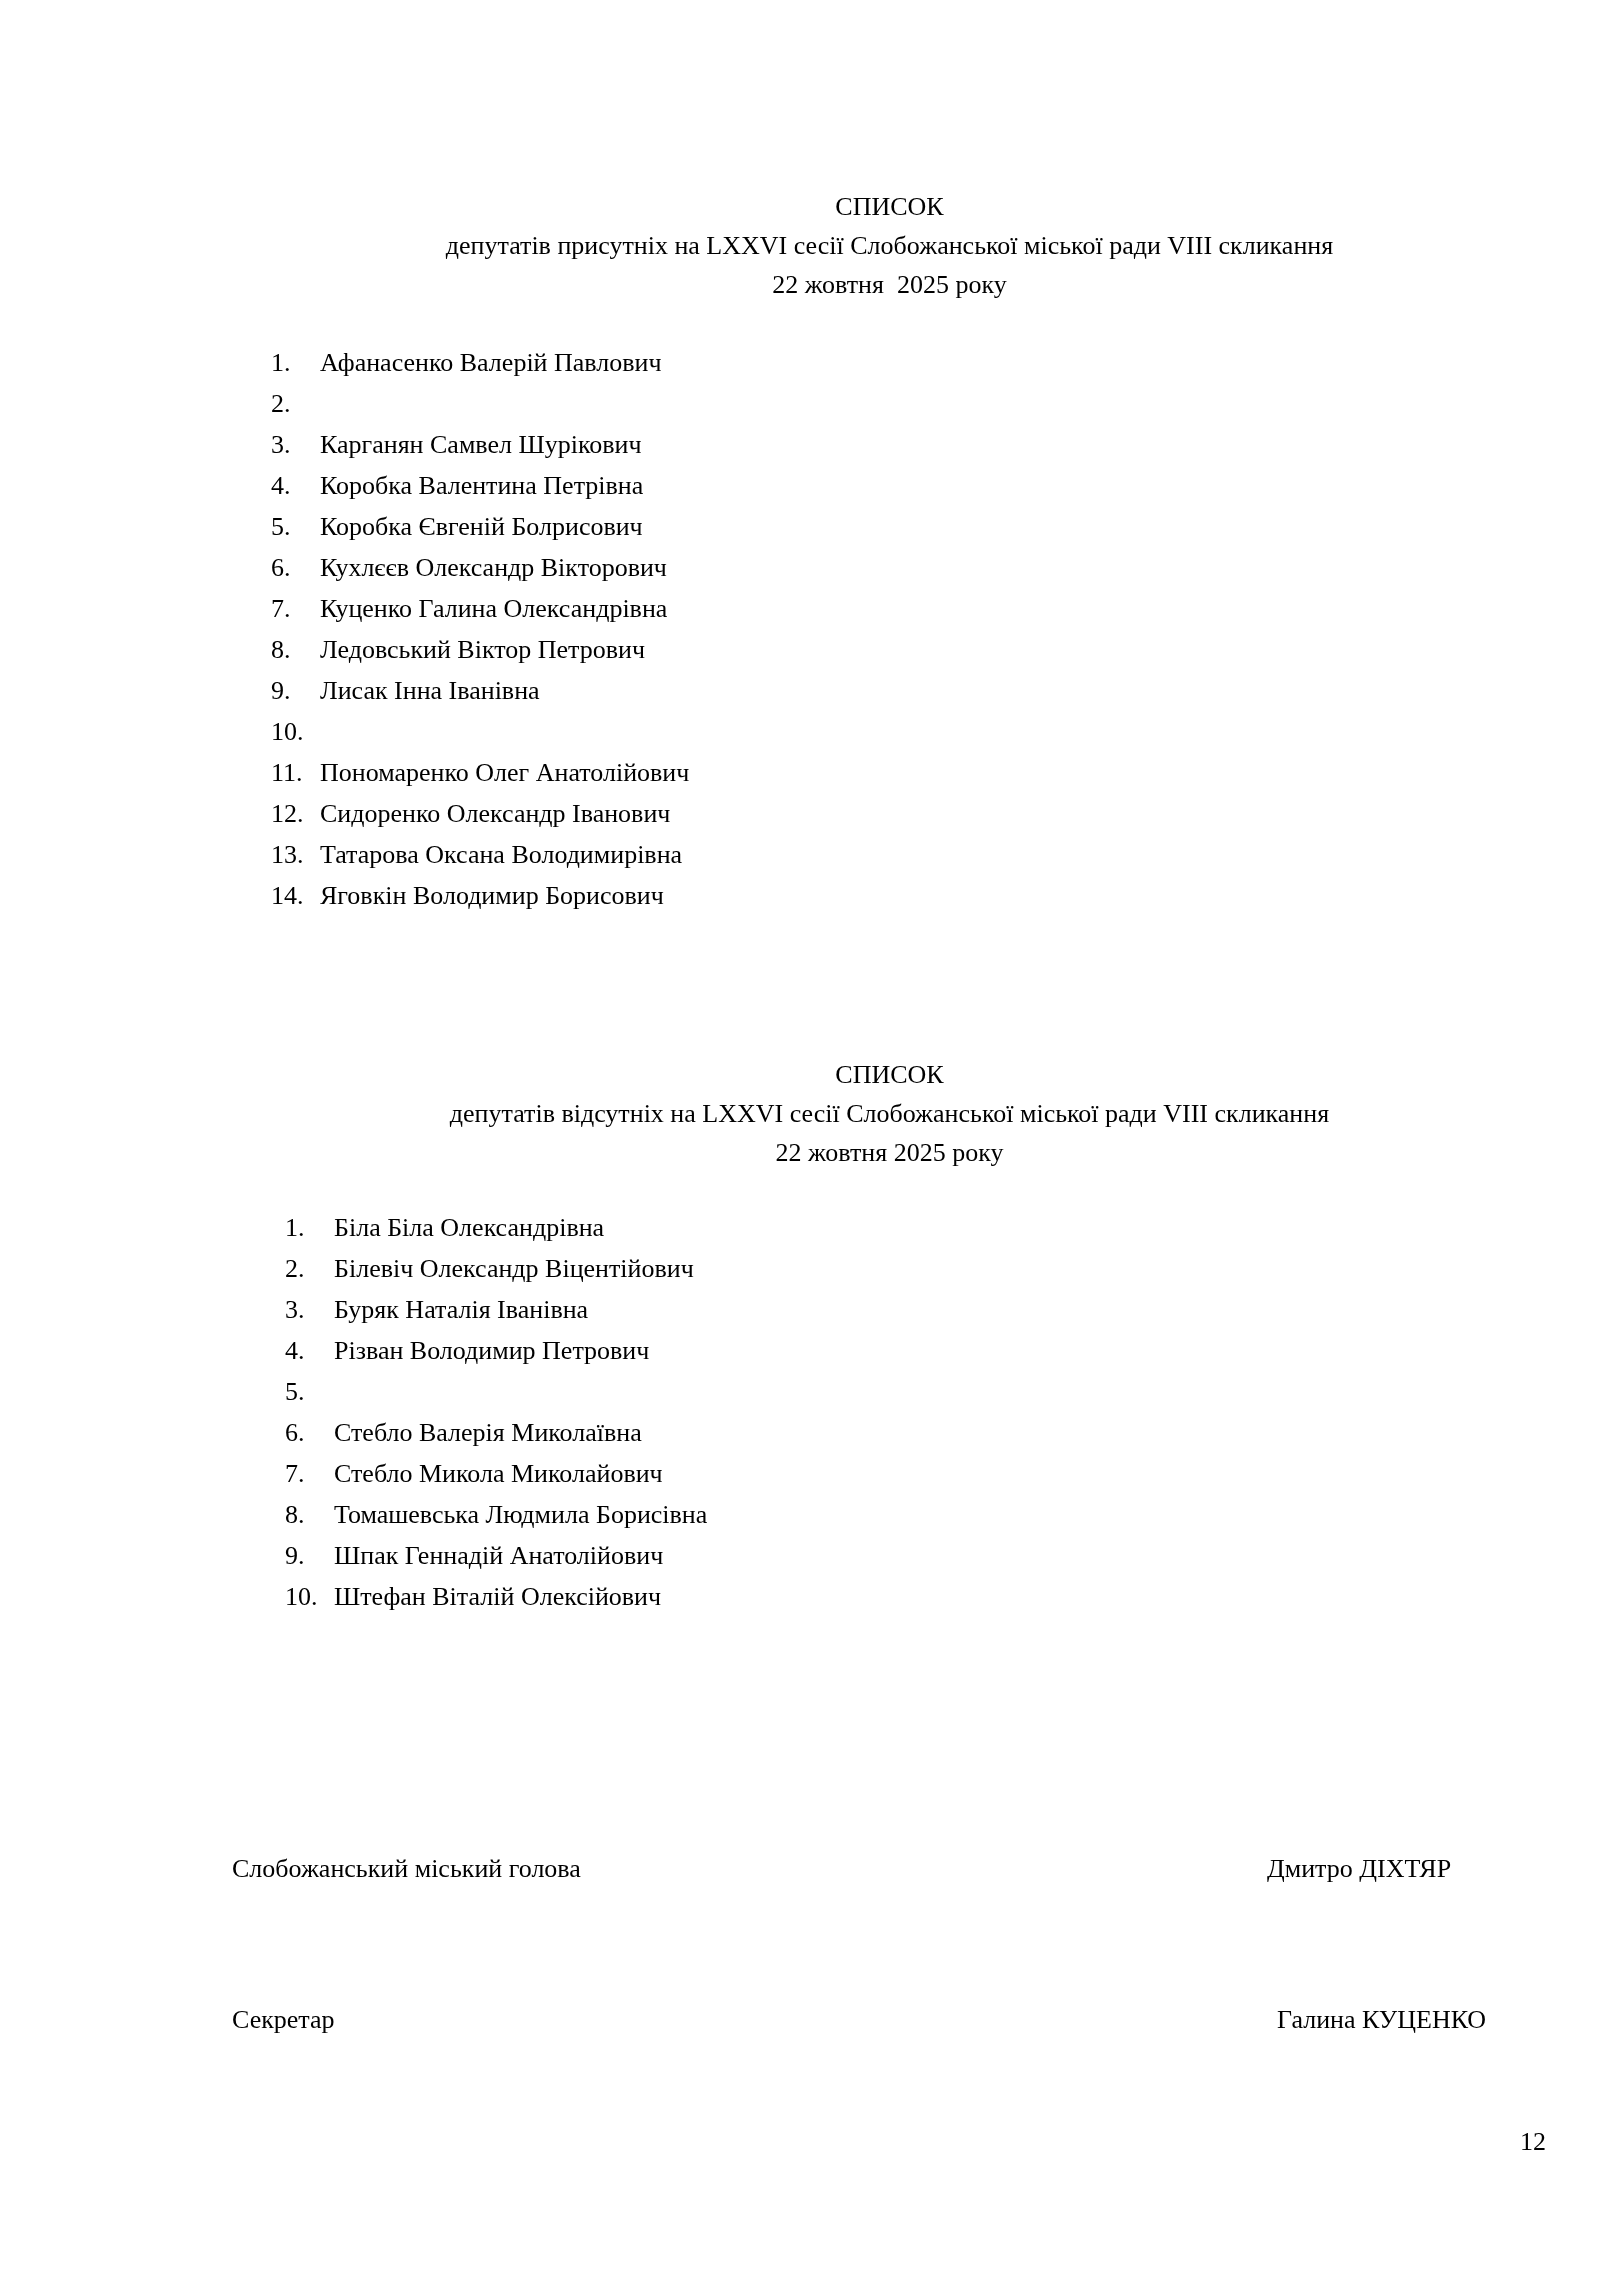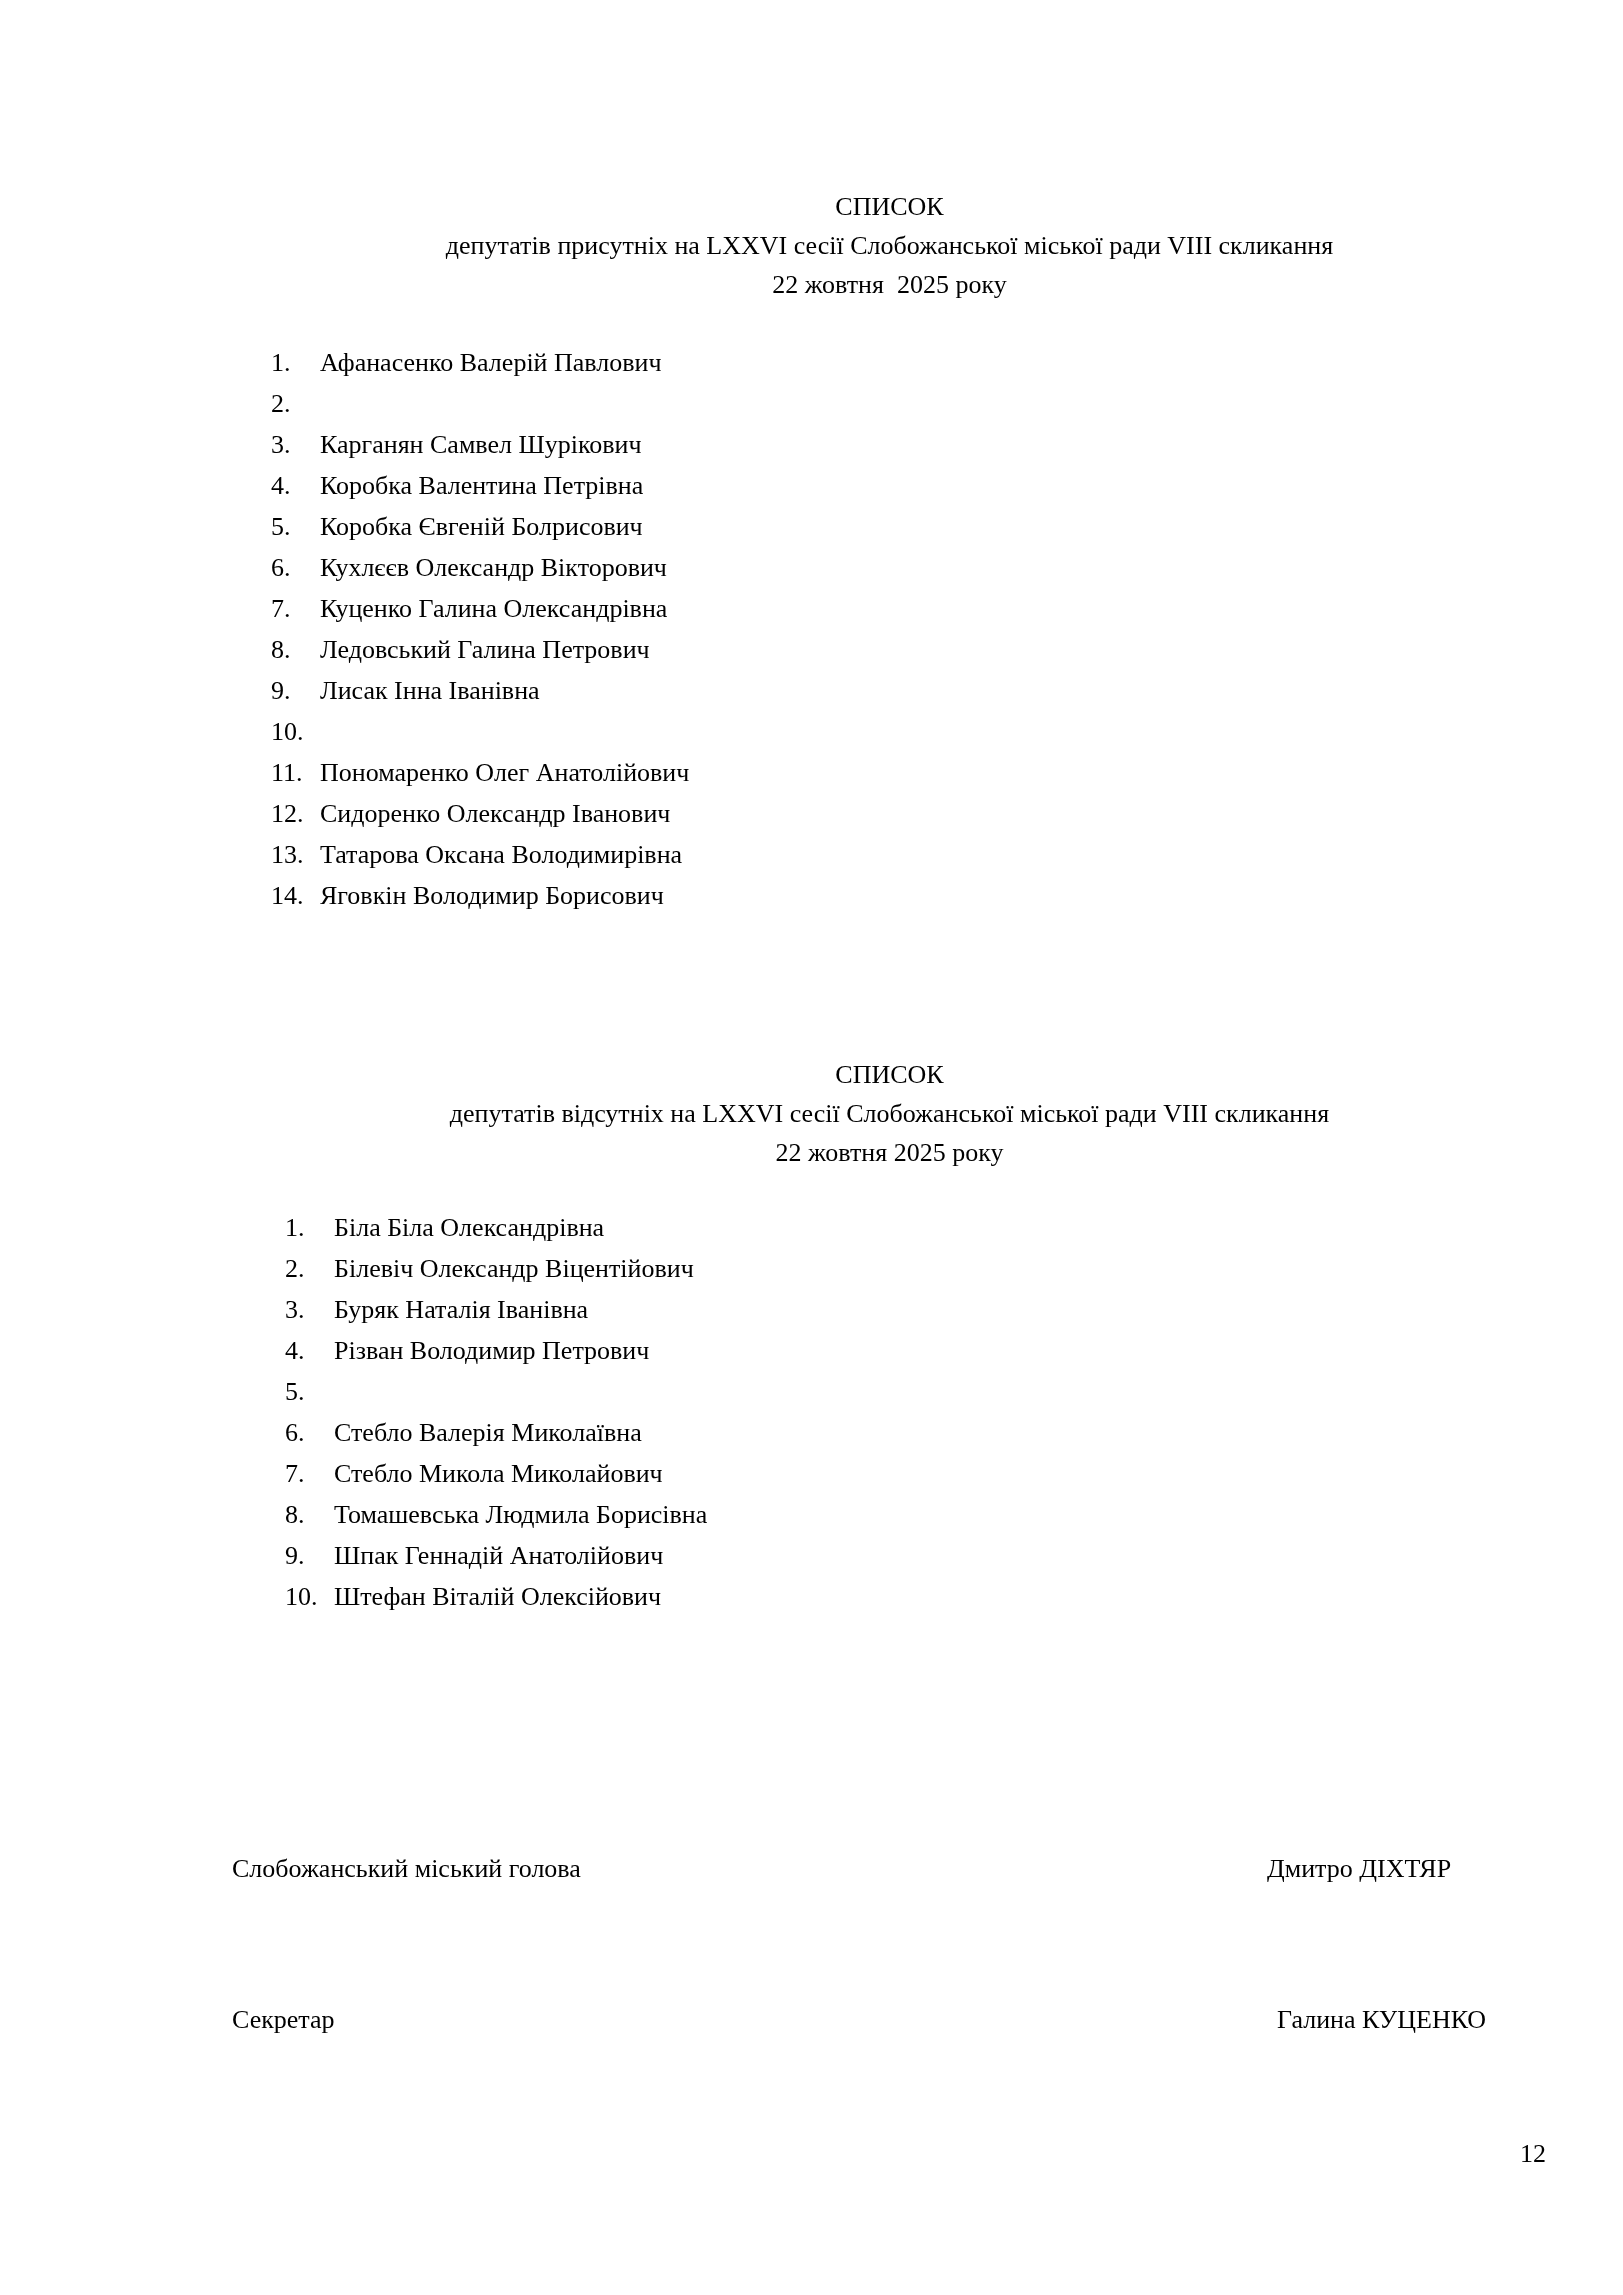--- a/index.html
+++ b/index.html
@@ -57,21 +57,20 @@
   }
   .sig-row .role { position: absolute; left: 0; top: 0; }
   .sig-row .name { position: absolute; top: 0; }
 
   .page-number {
     position: absolute;
     right: 77px;
     top: 2121px;
     line-height: 41px;
     text-align: right;
-    margin-top: 12px;
   }
 </style>
 </head>
 <body>
 
 <div class="page">
 
   <div class="section-header" style="top:187px;">
     <span class="line bindtext">СПИСОК</span>
     <span class="line bindtext">депутатів присутніх на LXXVI сесії Слобожанської міської ради VIII скликання</span>
@@ -101,21 +100,21 @@
     <div class="row">
         <span class="num bindtext">6.</span>
         <span class="nm bindtext">Кухлєєв Олександр Вікторович</span>
       </div>
     <div class="row">
         <span class="num bindtext">7.</span>
         <span class="nm bindtext">Куценко Галина Олександрівна</span>
       </div>
     <div class="row">
         <span class="num bindtext">8.</span>
-        <span class="nm bindtext">Ледовський Галина Петрович</span>
+        <span class="nm bindtext">Ледовський Віктор Петрович</span>
       </div>
     <div class="row">
         <span class="num bindtext">9.</span>
         <span class="nm bindtext">Лисак Інна Іванівна</span>
       </div>
     <div class="row">
         <span class="num bindtext">10.</span>
       </div>
     <div class="row">
         <span class="num bindtext">11.</span>

